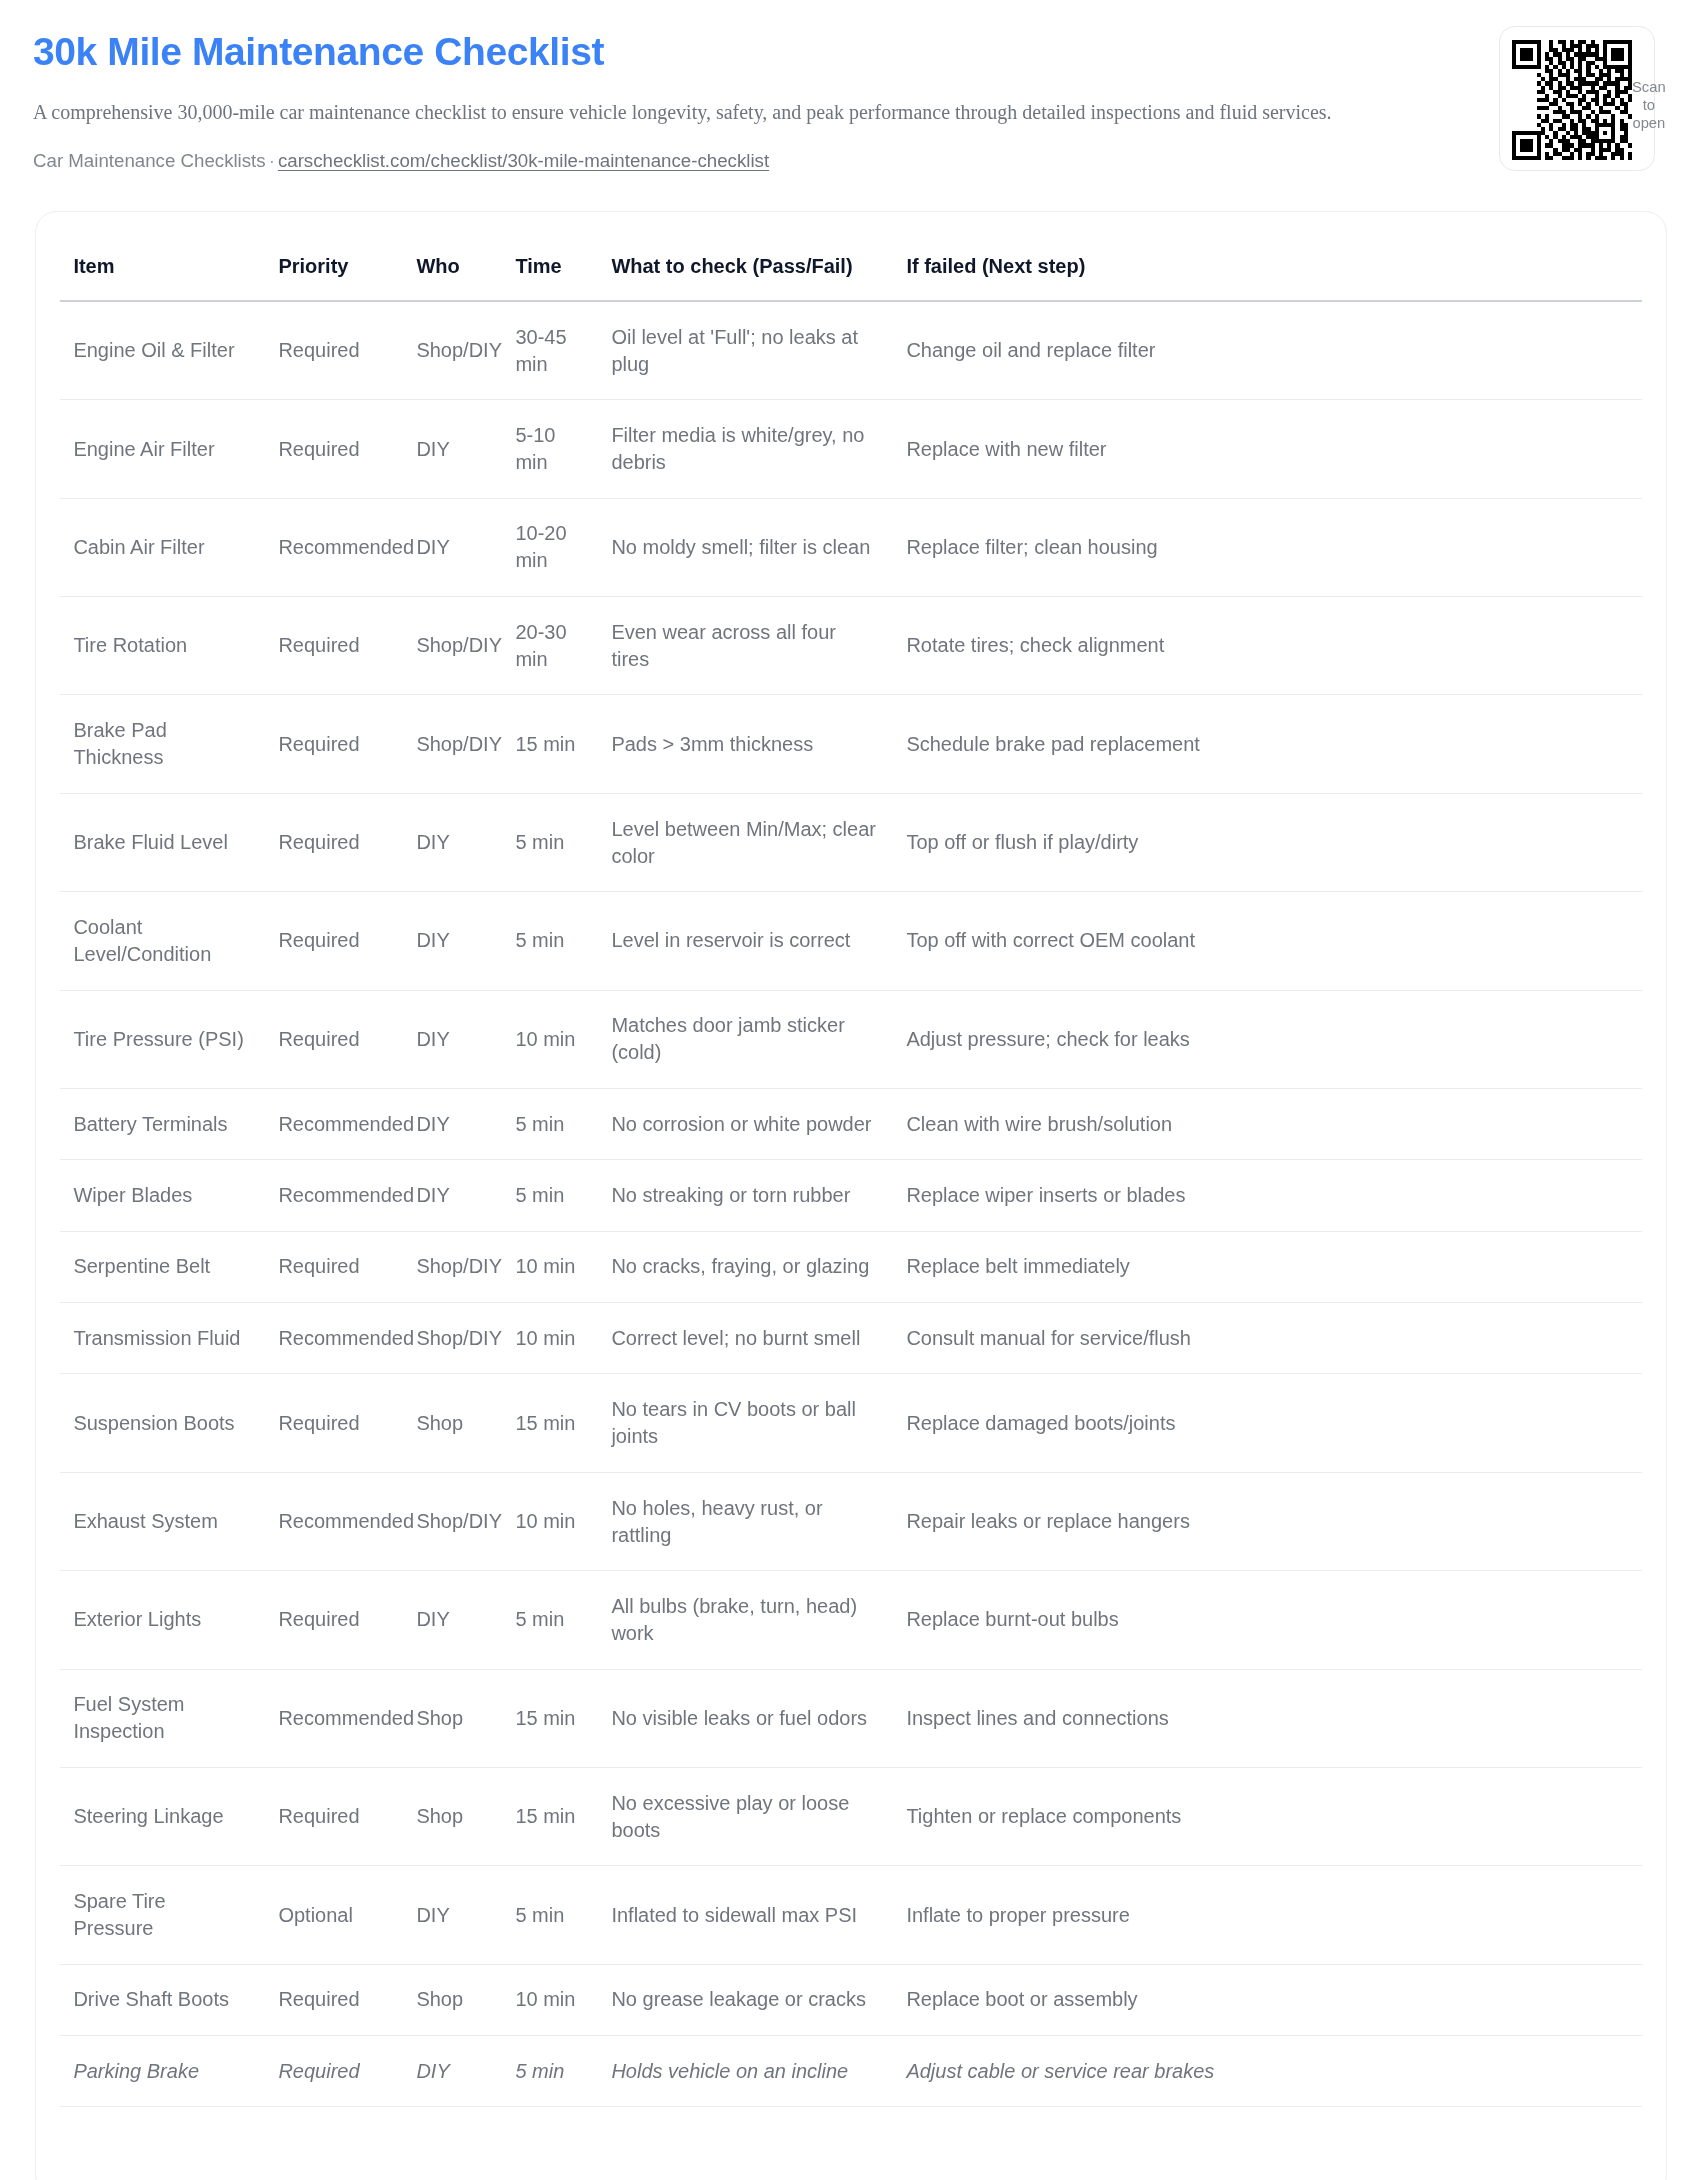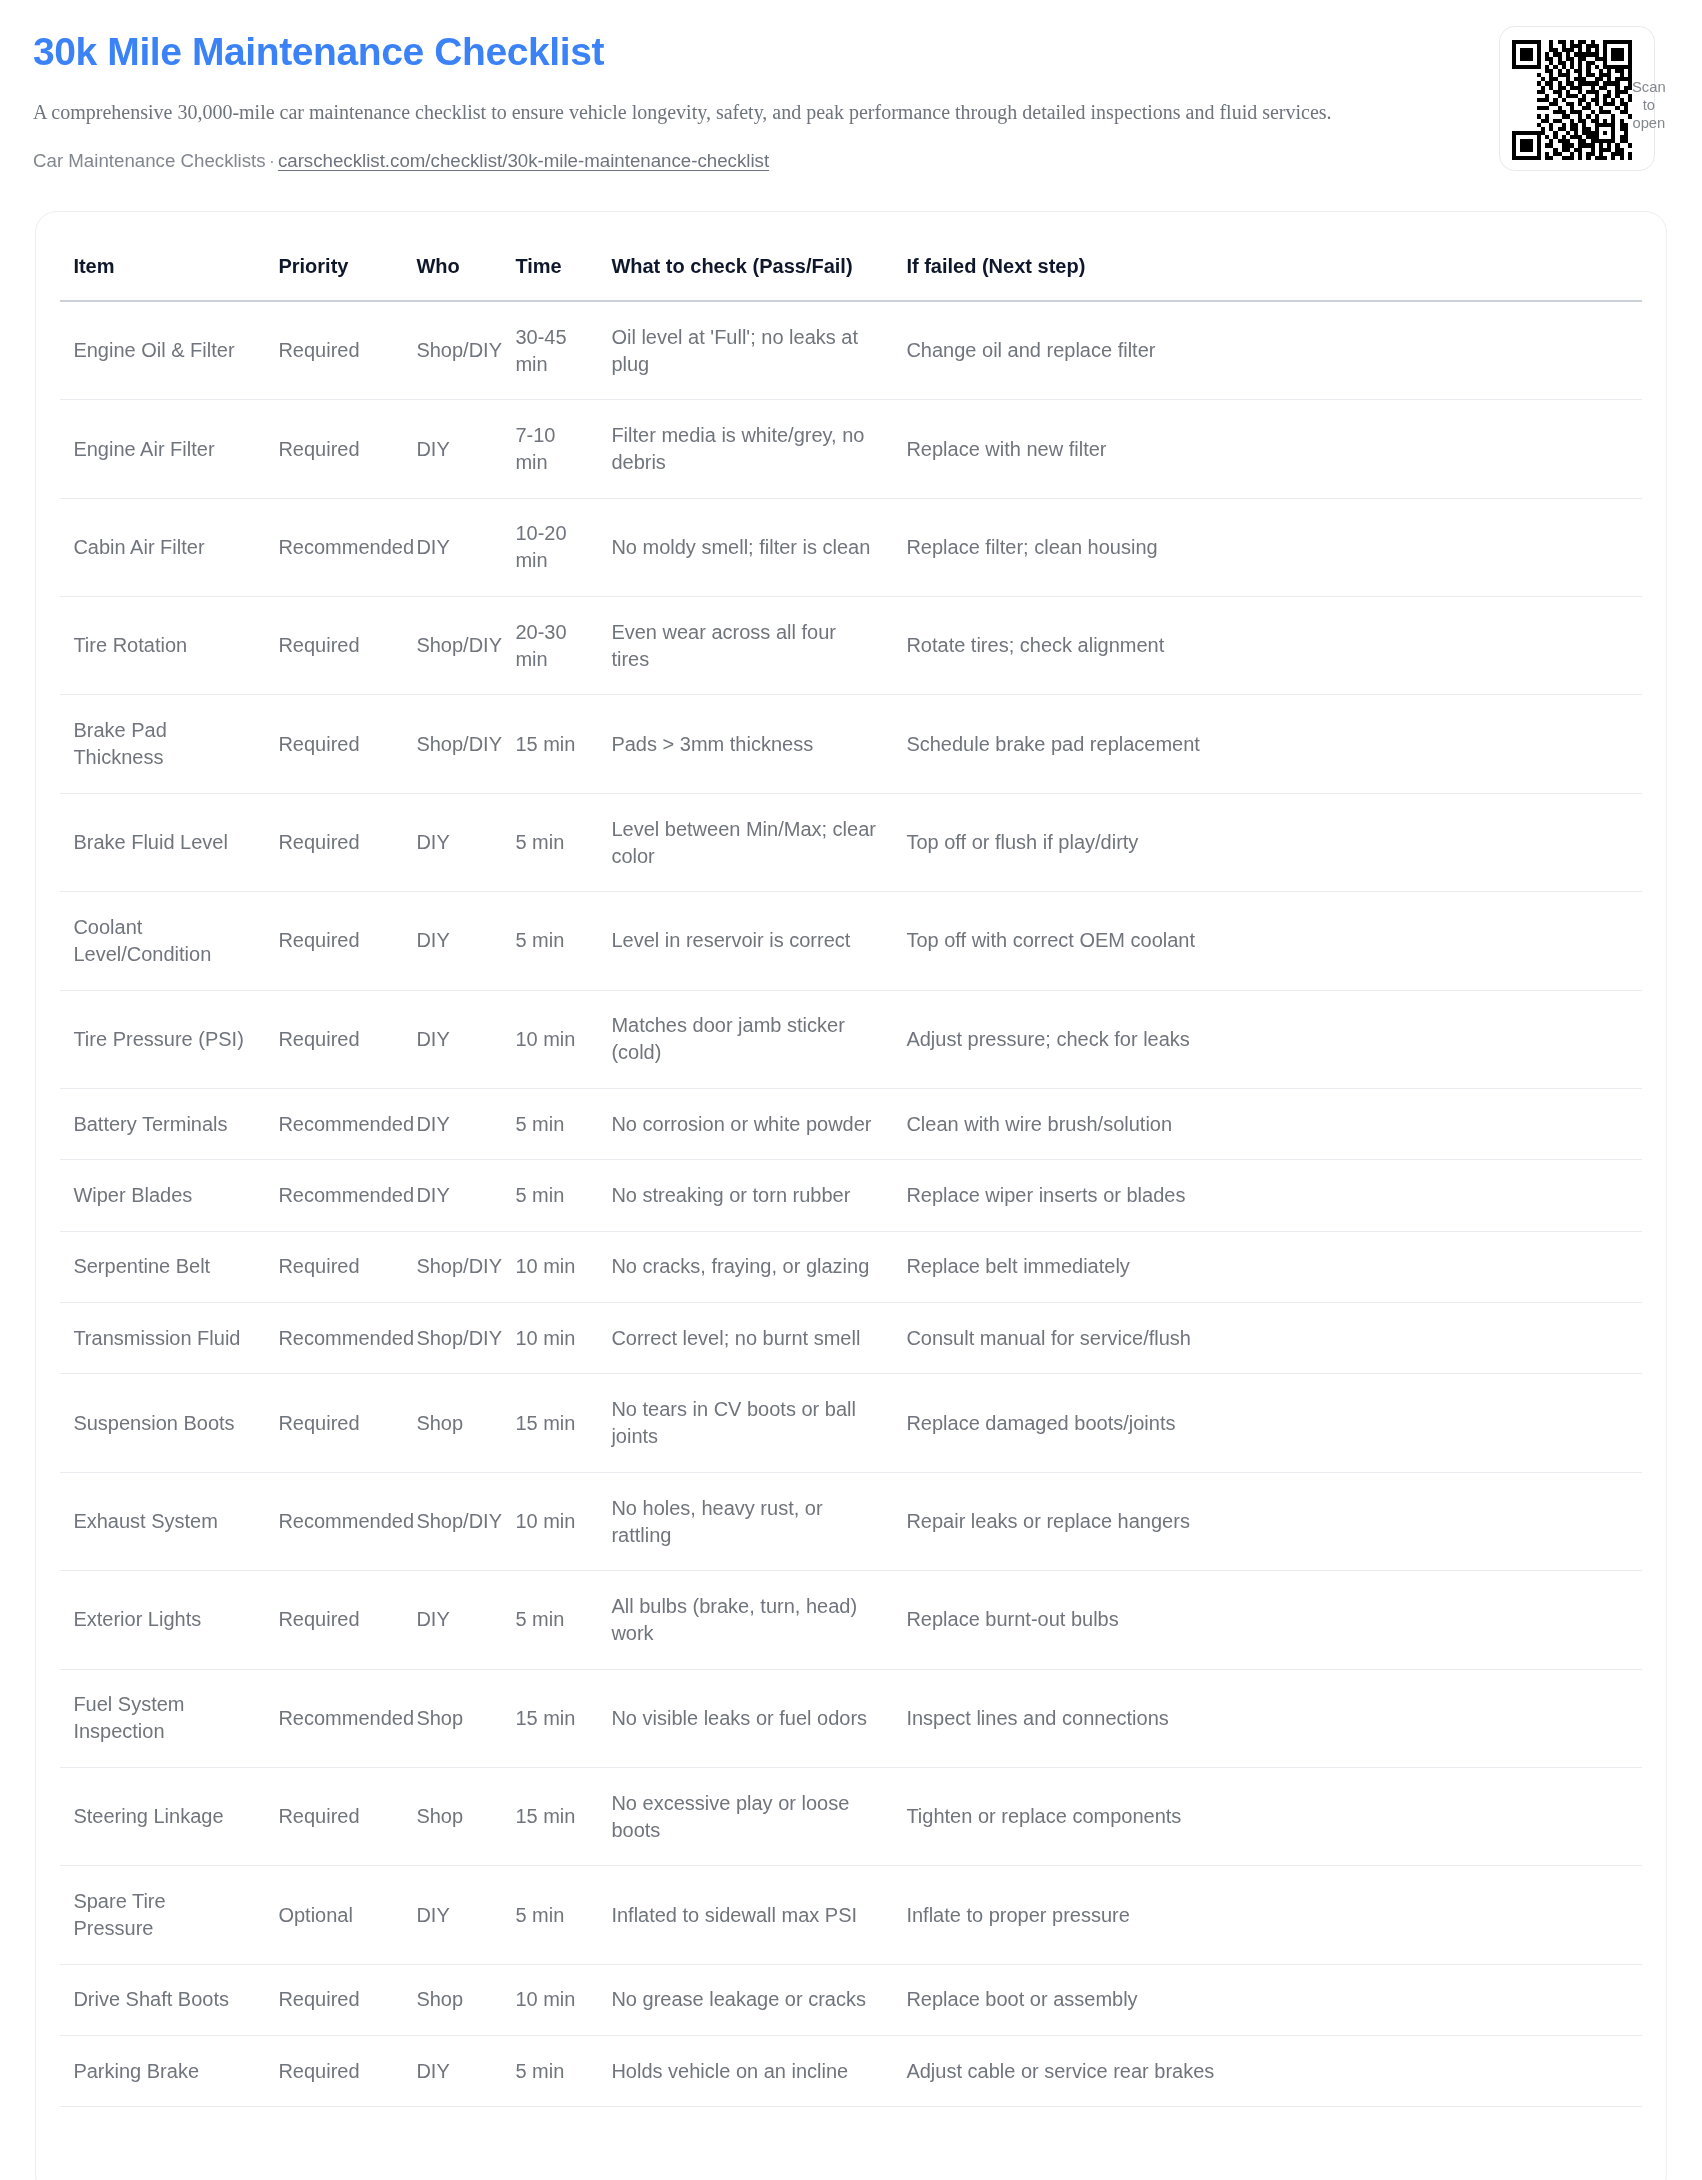--- a/index.html
+++ b/index.html
@@ -121,20 +121,21 @@
     font-size: 20px;
     font-weight: normal;
     color: #70757d;
     padding: 21.7px 13.8px 21.7px 13.8px;
     border-bottom: 1px solid #e9ebee;
     vertical-align: middle;
     line-height: 1.35;
   }
   table.checklist tbody tr:last-child td {
     border-bottom: 1px solid #e9ebee;
+    font-style: italic;
   }
 
   .col-item     { width: 205px; }
   .col-priority { width: 138px; }
   .col-who      { width: 99px; }
   .col-time     { width: 96px; }
   .col-check    { width: 295px; }
   .col-failed   { width: auto; }
 
   
@@ -413,21 +414,21 @@
             <td>Required</td>
             <td>Shop/DIY</td>
             <td>30-45 min</td>
             <td>Oil level at 'Full'; no leaks at plug</td>
             <td>Change oil and replace filter</td>
           </tr>
           <tr>
             <td>Engine Air Filter</td>
             <td>Required</td>
             <td>DIY</td>
-            <td>7-10 min</td>
+            <td>5-10 min</td>
             <td>Filter media is white/grey, no debris</td>
             <td>Replace with new filter</td>
           </tr>
           <tr>
             <td>Cabin Air Filter</td>
             <td>Recommended</td>
             <td>DIY</td>
             <td>10-20 min</td>
             <td>No moldy smell; filter is clean</td>
             <td>Replace filter; clean housing</td>

